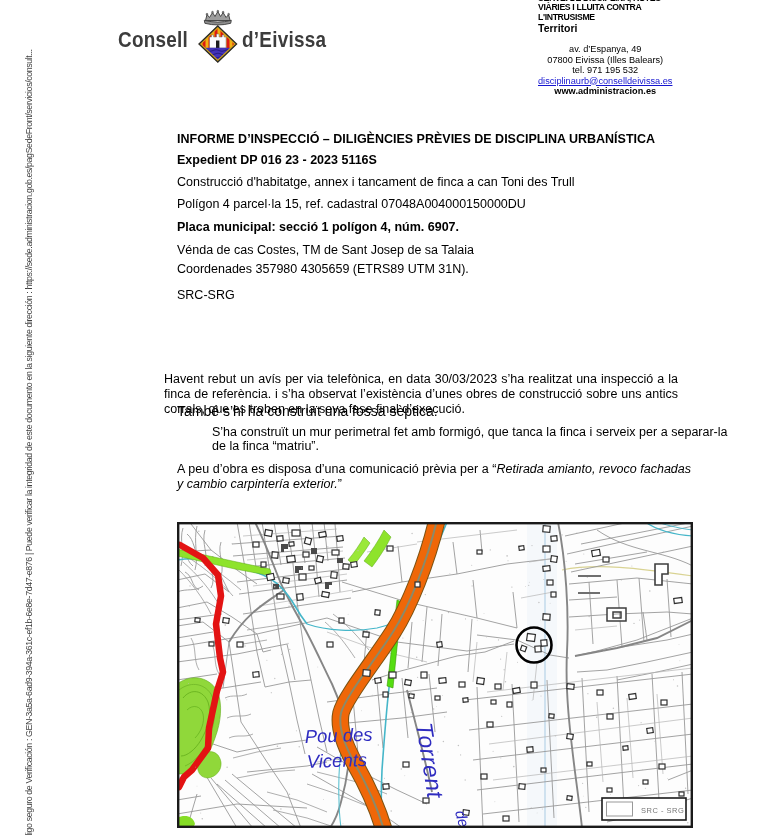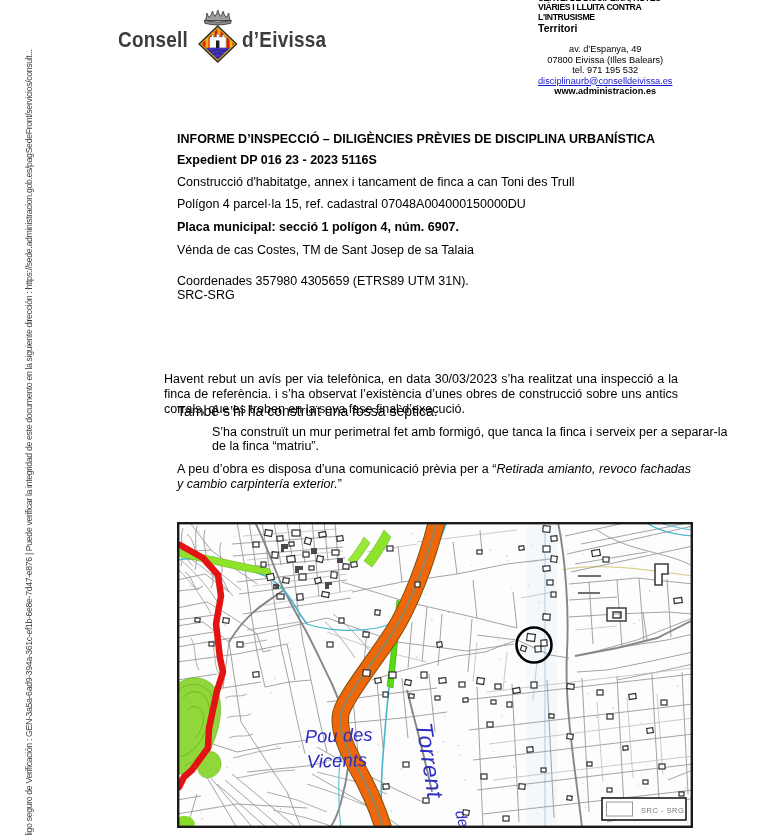--- a/index.html
+++ b/index.html
@@ -78,21 +78,21 @@
 <div class="abs" style="left:177px;top:153.3px;font-size:12.5px;font-weight:bold;">Expedient DP 016 23 - 2023 5116S</div>
 
 <div class="abs" style="left:177px;top:174.7px;font-size:12.5px;">Construcció d'habitatge, annex i tancament de finca a can Toni des Trull</div>
 
 <div class="abs" style="left:177px;top:197.3px;font-size:12.5px;">Polígon 4 parcel·la 15, ref. cadastral 07048A004000150000DU</div>
 
 <div class="abs" style="left:177px;top:219.6px;font-size:12.5px;font-weight:bold;">Placa municipal: secció 1 polígon 4, núm. 6907.</div>
 
 <div class="abs" style="left:177px;top:242.5px;font-size:12.5px;">Vénda de cas Costes, TM de Sant Josep de sa Talaia</div>
 
-<div class="abs" style="left:177px;top:274px;font-size:12.5px;">Coordenades 357980 4305659 (ETRS89 UTM 31N).</div>
+<div class="abs" style="left:177px;top:262px;font-size:12.5px;">Coordenades 357980 4305659 (ETRS89 UTM 31N).</div>
 
 <div class="abs" style="left:177px;top:287.7px;font-size:12.5px;">SRC-SRG</div>
 
 <div class="abs" style="left:164px;top:351.2px;width:514px;font-size:12.5px;line-height:14.65px;text-align:justify;margin-top:21px;">Havent rebut un avís per via telefònica, en data 30/03/2023 s’ha realitzat una inspecció a la finca de referència. i s’ha observat l’existència d’unes obres de construcció sobre uns antics corrals, que es troben en la seva fase final d’execució.</div>
 
 <div class="abs" style="left:177px;top:403.6px;width:514px;font-size:14px;line-height:14.65px;">També s’hi ha construït una fossa sèptica.</div>
 
 <div class="abs" style="left:177px;top:424.8px;width:515.5px;font-size:12.5px;line-height:14.65px;text-align:justify;margin-left:35px;">S’ha construït un mur perimetral fet amb formigó, que tanca la finca i serveix per a separar‑la de la finca “matriu”.</div>
 
 <div class="abs" style="left:177px;top:461.9px;width:514px;font-size:12.5px;line-height:14.65px;text-align:justify;">A peu d’obra es disposa d’una comunicació prèvia per a “<i>Retirada amianto, revoco fachadas y cambio carpintería exterior.</i>”</div>

